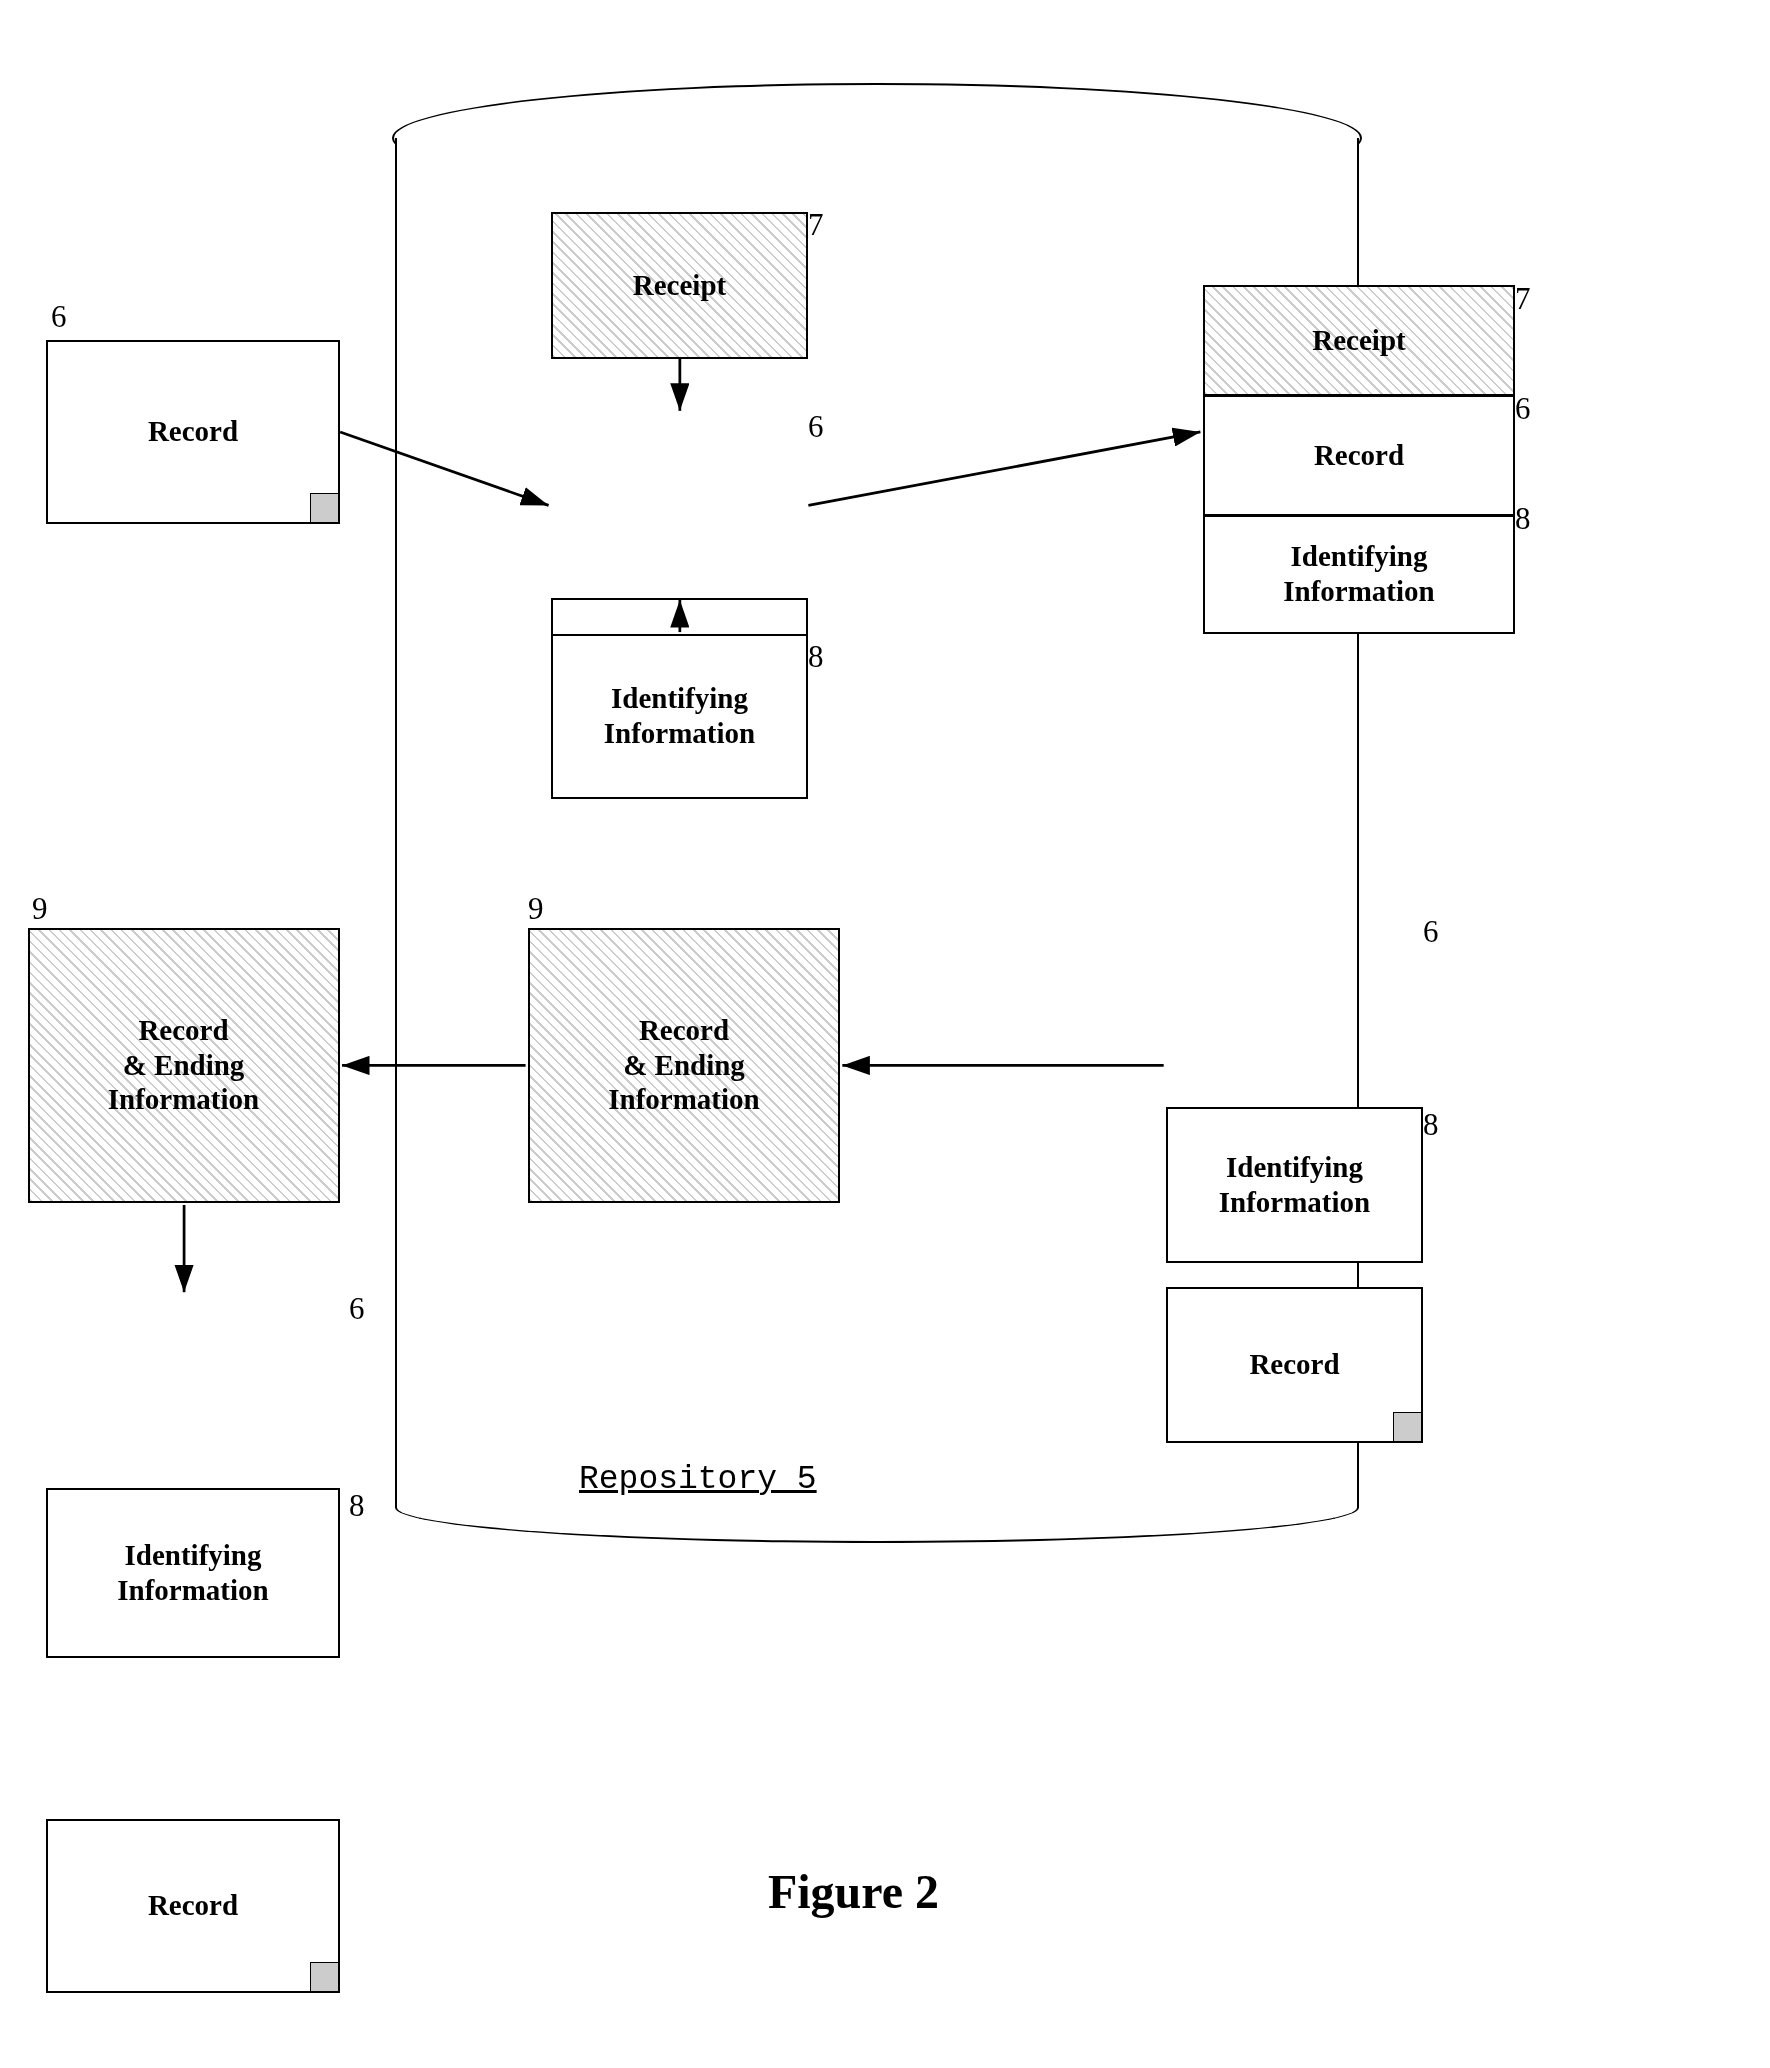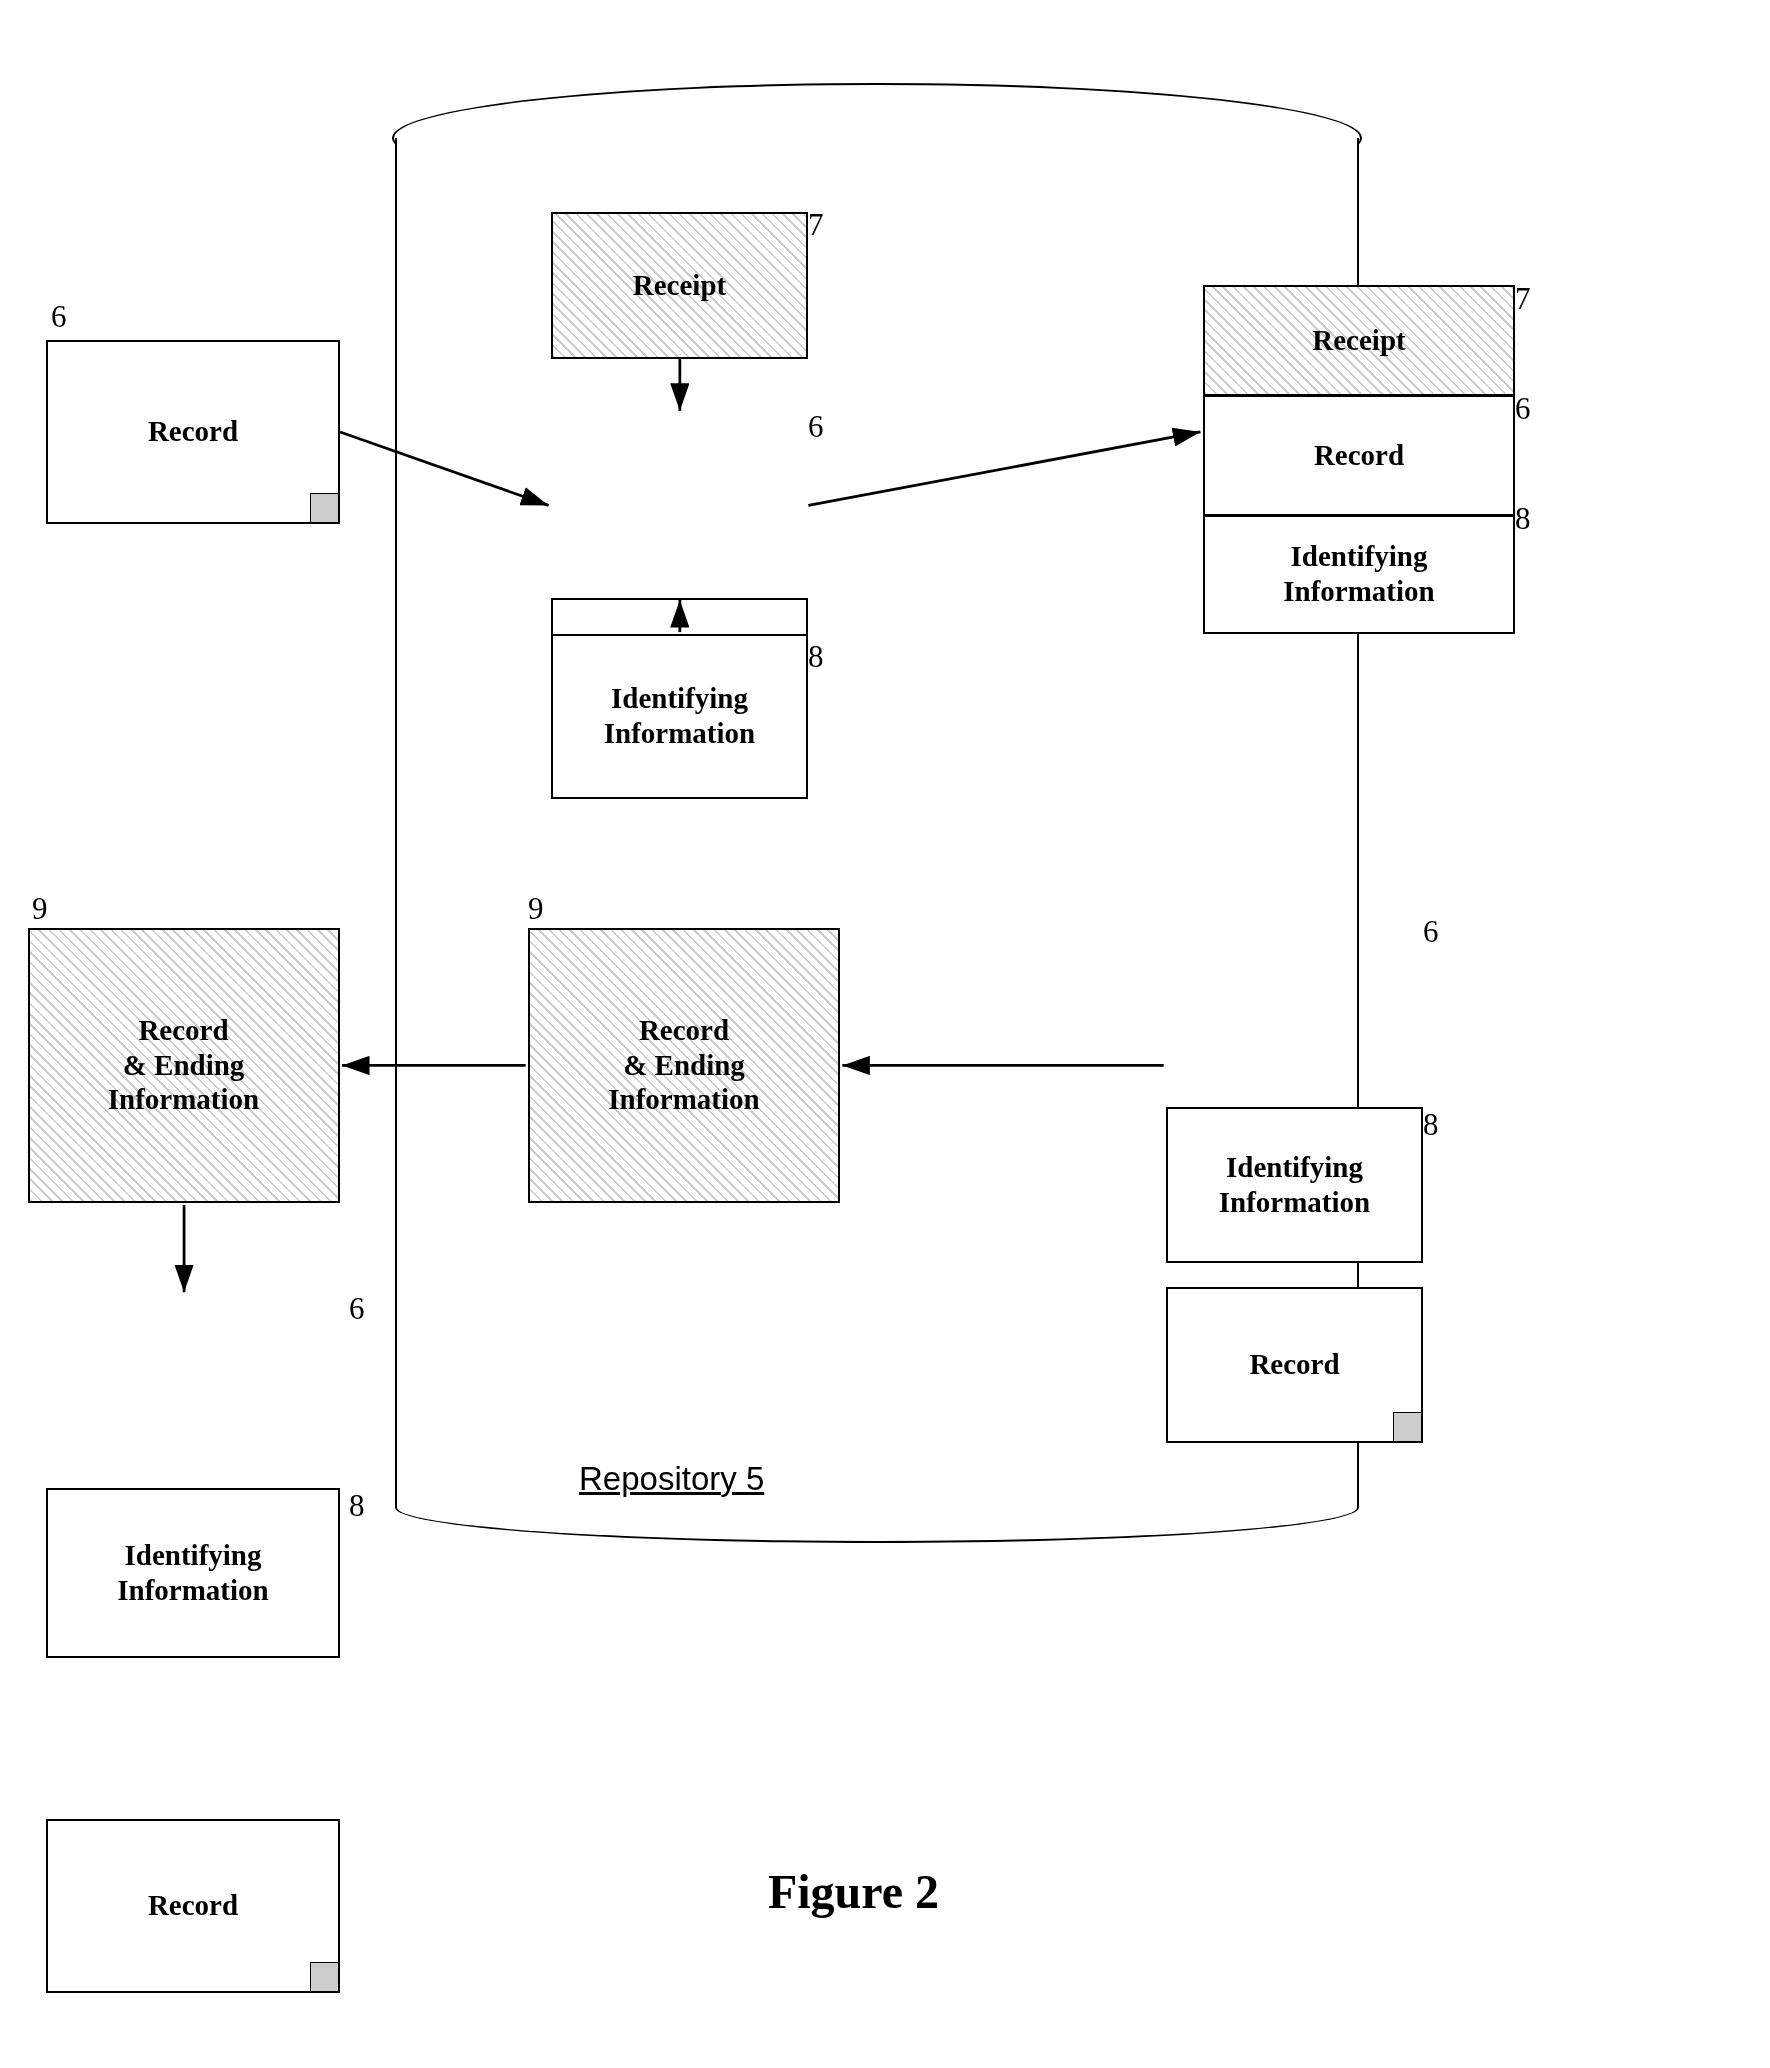--- a/index.html
+++ b/index.html
@@ -150,21 +150,21 @@
       width: 1707px;
       text-align: center;
       font-size: 48px;
       font-weight: bold;
       font-family: 'Times New Roman', Times, serif;
     }
 
     .repo-label {
       position: absolute;
       font-size: 33px;
-      font-family: Liberation Sans, sans-serif;
+      font-family: Liberation Mono, monospace;
       text-decoration: underline;
       font-weight: normal;
     }
   </style>
 </head>
 <body>
 
 <div class="diagram-container">
 
   <div class="repository">

